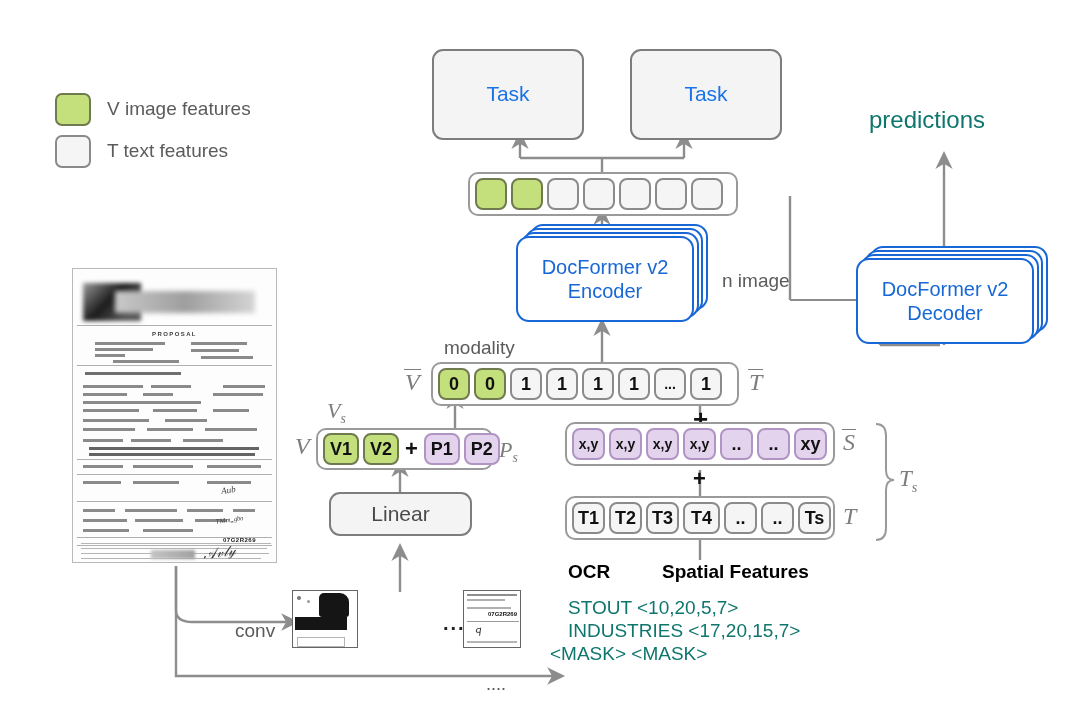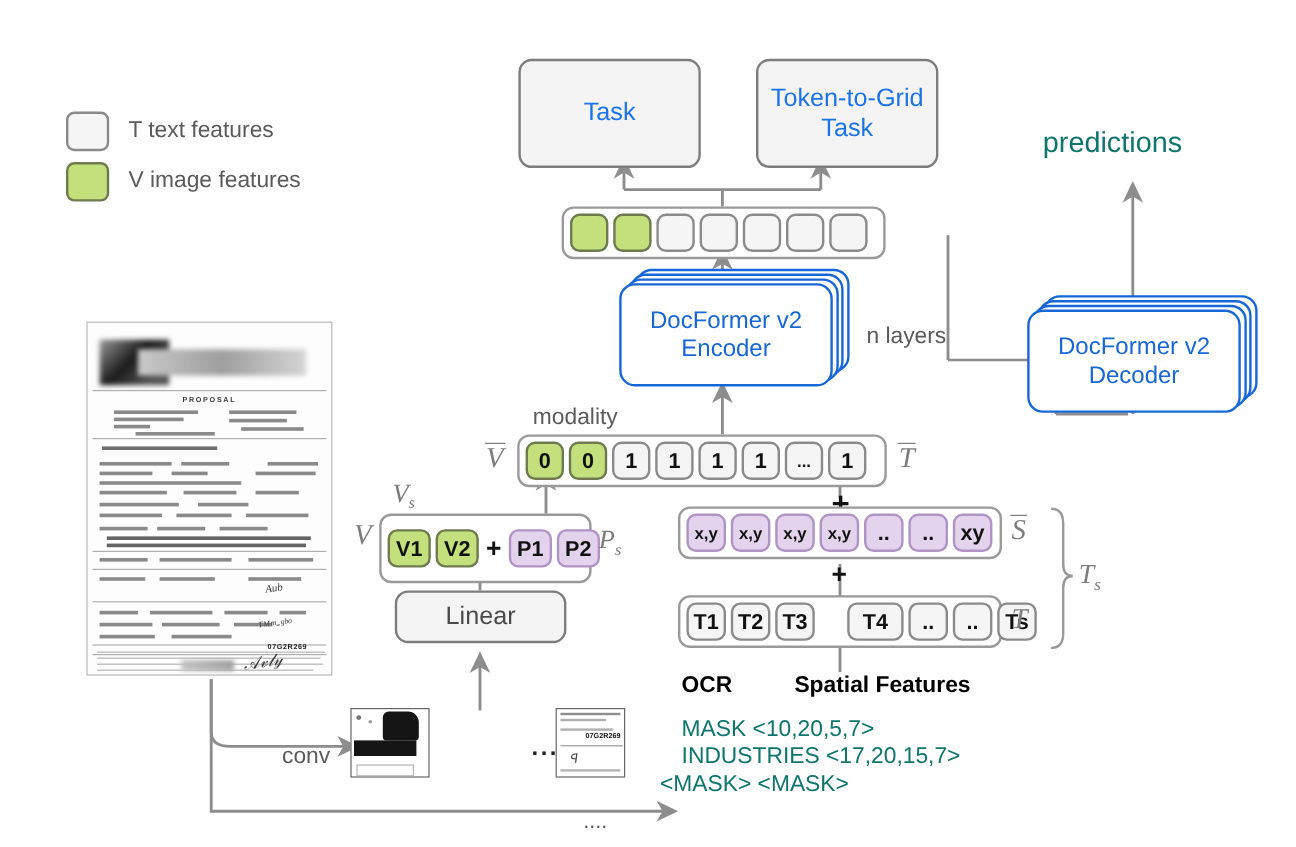--- a/index.html
+++ b/index.html
@@ -177,38 +177,37 @@
       <path d="M176,566 L176,610 Q176,622 192,622 L290,622" marker-end="url(#ah)"></path>
 
       <path d="M176,566 L176,676 L556,676" marker-end="url(#ah)"></path>
 
       <path d="M700,560 L700,540"></path>
     </g>
   </svg>
 
   <div class="legend">
     <div class="legend-row">
+      <span class="swatch sw-green"></span>
+      <span class="legend-label">V image features</span>
+    </div>
+    <div class="legend-row">
       <span class="swatch sw-white"></span>
       <span class="legend-label">T text features</span>
-    </div>
-    <div class="legend-row">
-      <span class="swatch sw-green"></span>
-      <span class="legend-label">V image features</span>
     </div>
   </div>
 
   <div class="rbox task-box" style="left:432px; top:49px; width:152px; height:91px;">
     <div>
       <div>Task</div>
     </div>
   </div>
 
   <div class="rbox task-box" style="left:630px; top:49px; width:152px; height:91px;">
     <div>
-      <div>Token-to-Grid</div>
       <div>Task</div>
     </div>
   </div>
 
   <div class="strip" id="strip-encoder-tokens" style="left:468px; top:172px; width:270px; height:44px;">
       <div class="cell green" style="width: 32px; height: 32px;"></div>
       <div class="cell green" style="width: 32px; height: 32px;"></div>
       <div class="cell" style="width: 32px; height: 32px;"></div>
       <div class="cell" style="width: 32px; height: 32px;"></div>
       <div class="cell" style="width: 32px; height: 32px;"></div>
@@ -220,21 +219,21 @@
     <div class="sheet" style="left:14px;  top:-12px; width:178px; height:86px;"></div>
     <div class="sheet" style="left:9px; top:-8px;  width:178px; height:86px;"></div>
     <div class="sheet" style="left:5px; top:-4px;  width:178px; height:86px;"></div>
     <div class="front" style="width:178px; height:86px;">
       <div>
         <div>DocFormer v2</div>
         <div>Encoder</div>
       </div>
     </div>
   </div>
-  <div class="glabel" style="left:722px; top:270px;">n layers</div>
+  <div class="glabel" style="left:722px; top:270px;">n image</div>
 
   <div class="blue-stack" style="left:856px; top:258px; width:196px; height:92px;">
     <div class="sheet" style="left:14px; top:-12px; width:178px; height:86px;"></div>
     <div class="sheet" style="left:9px;  top:-8px;  width:178px; height:86px;"></div>
     <div class="sheet" style="left:5px;  top:-4px;  width:178px; height:86px;"></div>
     <div class="front" style="width:178px; height:86px;">
       <div>
         <div>DocFormer v2</div>
         <div>Decoder</div>
       </div>
@@ -258,21 +257,21 @@
   </div>
   <div class="mlabel" style="left:748px; top:369px;">
     <span class="ov">T</span>
   </div>
 
   <div class="plus" style="left:693px; top:404px;">+</div>
 
   <div class="mlabel" style="left:327px; top:398px; font-size:22px;">
     <span>V</span><sub>s</sub>
   </div>
-  <div class="strip" id="strip-visual" style="left:316px; top:428px; width:177px; height:58px;">
+  <div class="strip" id="strip-visual" style="left:316px; top:428px; width:177px; height:42px;">
       <div class="cell green" style="width: 36px; height: 32px;">V1</div>
       <div class="cell green" style="width: 36px; height: 32px;">V2</div>
       <span class="plus-sm" style="position: relative; margin: 0px 2px;">+</span>
       <div class="cell purple" style="width: 36px; height: 32px;">P1</div>
       <div class="cell purple" style="width: 36px; height: 32px;">P2</div>
     </div>
   <div class="mlabel" style="left:295px; top:433px;">
     <span>V</span>
   </div>
   <div class="mlabel" style="left:499px; top:437px; font-size:22px;">
@@ -291,41 +290,41 @@
   <div class="mlabel" style="left:842px; top:429px;">
     <span class="ov">S</span>
   </div>
 
   <div class="plus-sm" style="left:693px; top:466px;">+</div>
 
   <div class="strip" id="strip-text" style="left:565px; top:496px; width:270px; height:44px;">
       <div class="cell" style="width: 33px; height: 32px;">T1</div>
       <div class="cell" style="width: 33px; height: 32px;">T2</div>
       <div class="cell" style="width: 33px; height: 32px;">T3</div>
-      <div class="cell" style="width: 47px; height: 32px; margin-left: 23px;">T4</div>
+      <div class="cell" style="width: 37px; height: 32px;">T4</div>
       <div class="cell" style="width: 33px; height: 32px; font-weight: 700;">..</div>
       <div class="cell" style="width: 33px; height: 32px; font-weight: 700;">..</div>
       <div class="cell" style="width: 33px; height: 32px;">Ts</div>
     </div>
   <div class="mlabel" style="left:843px; top:503px;">
     <span>T</span>
   </div>
 
   <svg class="wires" style="pointer-events:none;" viewBox="0 0 1080 706">
     <path d="M876,424 Q886,424 886,436 L886,470 Q886,480 894,480 Q886,480 886,490 L886,528 Q886,540 876,540" stroke="#9a9a9a" stroke-width="2" fill="none"></path>
   </svg>
   <div class="mlabel" style="left:899px; top:466px; font-size:23px;">
     <span>T</span><sub>s</sub>
   </div>
 
   <div class="hdr" style="left:568px; top:561px;">OCR</div>
   <div class="hdr" style="left:662px; top:561px;">Spatial Features</div>
 
   <div id="ocr-rows">
-      <div class="blue-text" style="left: 568px; top: 597px; font-size: 19px;"><span>MASK</span><span>  </span><span>&lt;10,20,5,7&gt;</span></div>
+      <div class="blue-text" style="left: 568px; top: 597px; font-size: 19px;"><span>STOUT</span><span>  </span><span>&lt;10,20,5,7&gt;</span></div>
       <div class="blue-text" style="left: 568px; top: 620px; font-size: 19px;"><span>INDUSTRIES</span><span>  </span><span>&lt;17,20,15,7&gt;</span></div>
       <div class="blue-text" style="left: 550px; top: 643px; font-size: 19px;"><span>&lt;MASK&gt;</span><span>  </span><span>&lt;MASK&gt;</span></div>
     </div>
 
   <div class="rbox" style="left:329px; top:492px; width:143px; height:44px; font-size:21px; color:#4a4a4a;">
     <span>Linear</span>
   </div>
   <div class="glabel" style="left:235px; top:620px;">conv</div>
 
   <div class="patch" style="left:292px; top:590px; width:66px; height:58px;">

